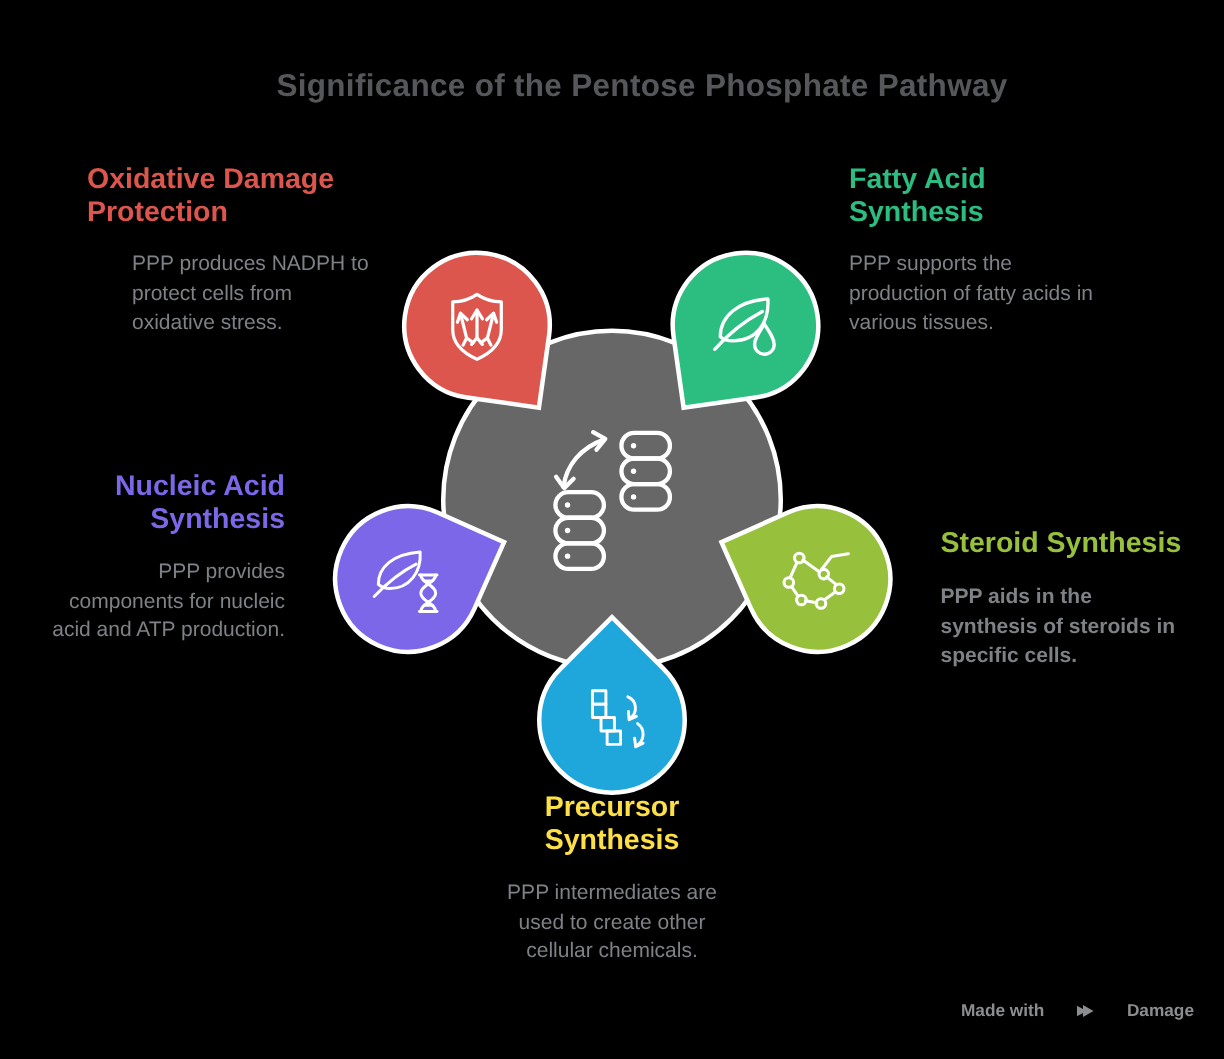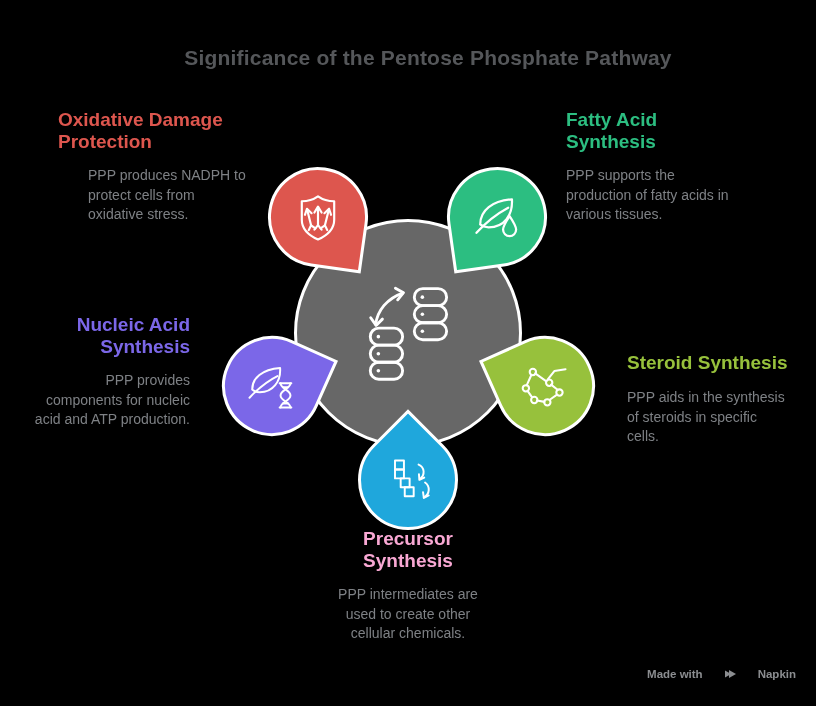--- a/index.html
+++ b/index.html
@@ -195,31 +195,31 @@
     <p style="color: rgb(126, 129, 133);">PPP provides components for nucleic acid and ATP production.</p>
   </div>
 
   <div class="tb tb-fatty">
     <h2 style="color: rgb(44, 190, 129);">Fatty Acid Synthesis</h2>
     <p style="color: rgb(126, 129, 133);">PPP supports the production of fatty acids in various tissues.</p>
   </div>
 
   <div class="tb tb-steroid">
     <h2 style="color: rgb(151, 193, 60);">Steroid Synthesis</h2>
-    <p style="color: rgb(126, 129, 133);">PPP aids in the synthesis of steroids in specific cells.</p>
+    <p style="color: rgb(126, 129, 133); font-weight: bold;">PPP aids in the synthesis of steroids in specific cells.</p>
   </div>
 
   <div class="tb tb-precursor">
-    <h2 style="color: #f9a8d4;">Precursor Synthesis</h2>
+    <h2 style="color: #fde047;">Precursor Synthesis</h2>
     <p style="color: rgb(126, 129, 133);">PPP intermediates are used to create other cellular chemicals.</p>
   </div>
 
   <div class="credit">
     <span>Made with</span>
     <span>
       <svg width="13" height="12" viewBox="0 0 13 12">
         <path d="M1 2.5 L5 4.7 V2 L12 6 L5 10 V7.3 L1 9.5 Z" fill="#8b8d90"></path>
       </svg>
     </span>
-    <span>Napkin</span>
+    <span>Damage</span>
   </div>
 
 </div>
 
 </body></html>

